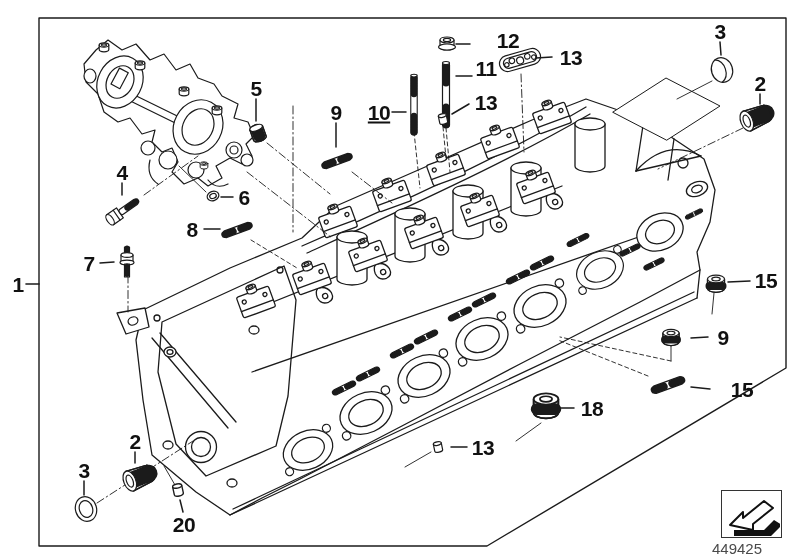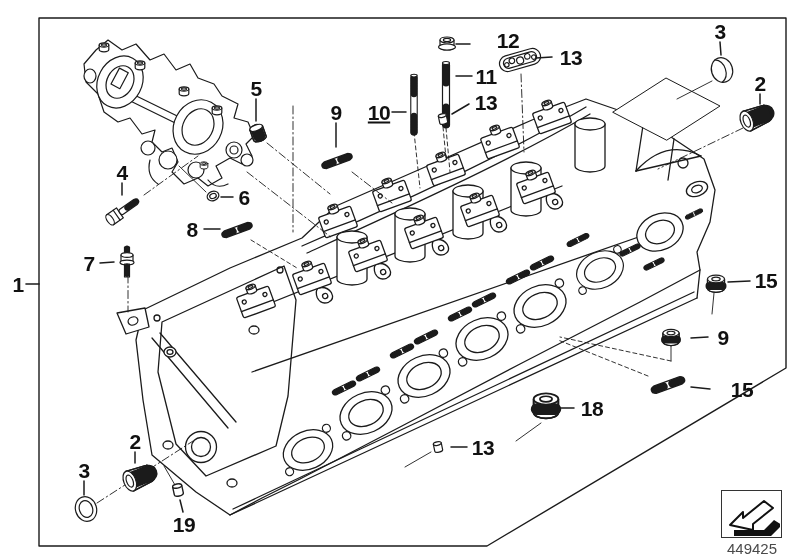--- a/index.html
+++ b/index.html
@@ -5,21 +5,21 @@
   html,body{margin:0;padding:0;background:#fff;}
   #stage{position:relative;width:800px;height:560px;background:#fff;overflow:hidden;
          font-family:"Liberation Sans",sans-serif;}
   #art{position:absolute;left:0;top:0;}
   #callout-layer{position:absolute;left:0;top:0;width:800px;height:560px;pointer-events:none;}
   .callout{position:absolute;transform:translate(-50%,-50%);
            font:700 21px "Liberation Sans",sans-serif;color:#111;letter-spacing:-0.5px;
            pointer-events:auto;cursor:pointer;line-height:1;}
   #nav-box{position:absolute;left:721px;top:490px;width:61px;height:48px;
            border:1.5px solid #333;background:#fff;box-sizing:border-box;cursor:pointer;}
-  #image-number{position:absolute;left:712px;top:540px;width:80px;text-align:center;
+  #image-number{position:absolute;left:712px;top:540px;width:80px;text-align:left;
                 font:400 15px "Liberation Sans",sans-serif;color:#4a4a4a;}
 </style>
 </head>
 <body>
 
 <div id="stage">
 
 <svg id="art" width="800" height="560" viewBox="0 0 800 560" fill="none" stroke="#1b1b1b" stroke-width="1.2" stroke-linejoin="round" stroke-linecap="round">
   <defs>
     <g id="nut">
@@ -340,32 +340,32 @@
       <div class="callout" style="left: 18px; top: 284px;">1</div>
       <div class="callout" style="left: 760px; top: 83px;">2</div>
       <div class="callout" style="left: 720px; top: 31px;">3</div>
       <div class="callout" style="left: 122px; top: 172px;">4</div>
       <div class="callout" style="left: 256px; top: 88px;">5</div>
       <div class="callout" style="left: 244px; top: 197px;">6</div>
       <div class="callout" style="left: 89px; top: 263px;">7</div>
       <div class="callout" style="left: 192px; top: 229px;">8</div>
       <div class="callout" style="left: 336px; top: 112px;">9</div>
       <div class="callout" style="left: 379px; top: 112px; text-decoration: underline;">10</div>
-      <div class="callout" style="left: 486px; top: 76px;">11</div>
+      <div class="callout" style="left: 486px; top: 68px;">11</div>
       <div class="callout" style="left: 484px; top: 40px; margin-left: 24px;">12</div>
       <div class="callout" style="left: 486px; top: 102px;">13</div>
       <div class="callout" style="left: 571px; top: 57px;">13</div>
       <div class="callout" style="left: 726px; top: 389px; margin-left: 16px;">15</div>
       <div class="callout" style="left: 766px; top: 280px;">15</div>
       <div class="callout" style="left: 723px; top: 337px;">9</div>
       <div class="callout" style="left: 592px; top: 408px; text-align: center;">18</div>
       <div class="callout" style="left: 483px; top: 447px;">13</div>
       <div class="callout" style="left: 135px; top: 441px;">2</div>
       <div class="callout" style="left: 84px; top: 470px;">3</div>
-      <div class="callout" style="left: 184px; top: 524px;">19</div>
+      <div class="callout" style="left: 184px; top: 524px;">20</div>
     </div>
 
 <div id="nav-box">
   <svg width="58" height="45" viewBox="0 0 58 45">
     <polygon points="12,46 48,46 60,34 52,29 42,39 12,39" fill="#111"></polygon>
     <polygon points="8,34 21,21 21,27 42,10 51,17 31,33 31,39" fill="#fff" stroke="#111" stroke-width="2" stroke-linejoin="round"></polygon>
   </svg>
 </div>
 
 <div id="image-number">449425</div>

